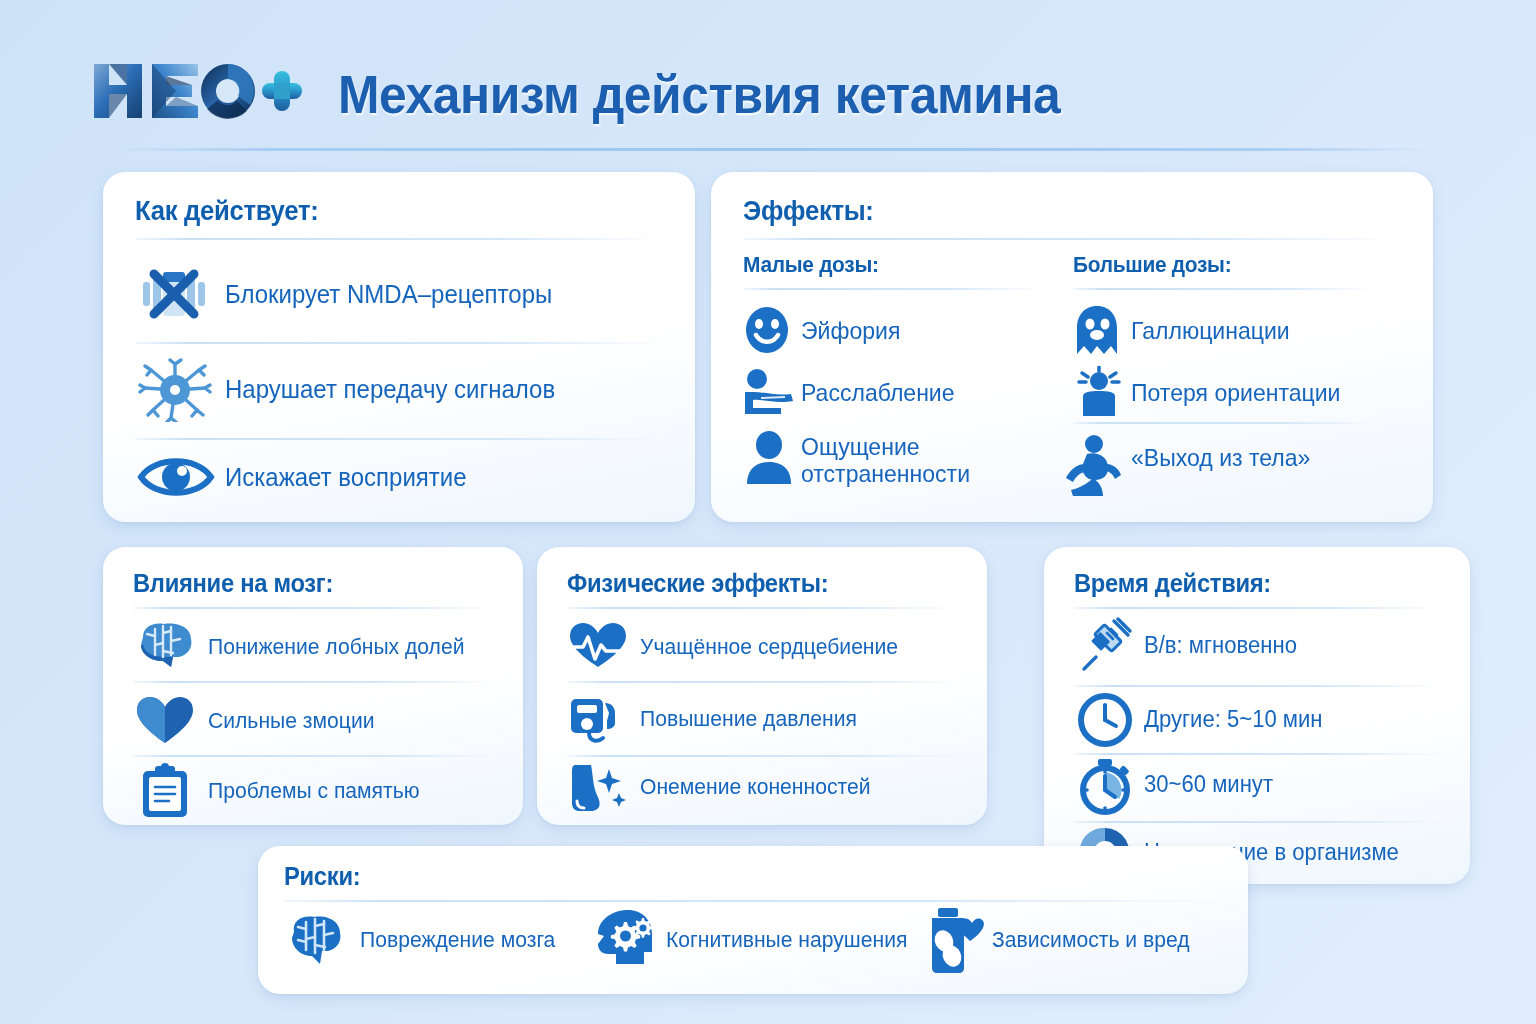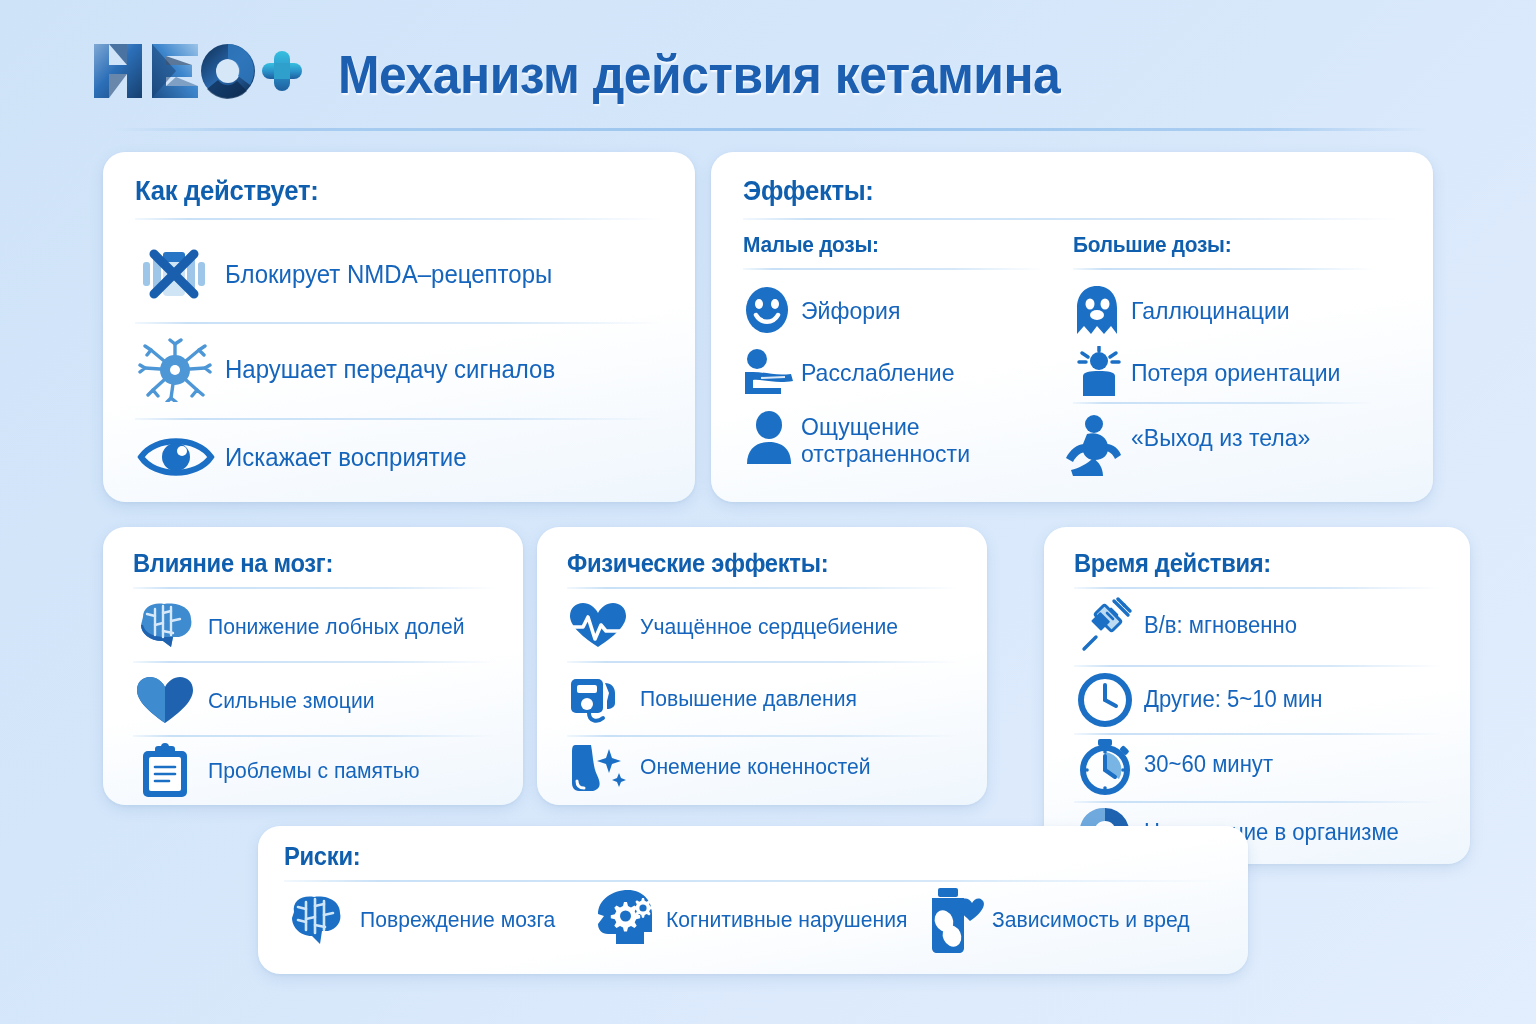--- a/index.html
+++ b/index.html
@@ -15,20 +15,21 @@
     font-family: "Liberation Sans", "DejaVu Sans", sans-serif;
     background: linear-gradient(135deg, #cfe3f8 0%, #d4e6fa 35%, #dceafc 70%, #e2eefd 100%);
     position: relative;
   }
 
   .page {
     position: absolute;
     inset: 0;
     width: 1536px;
     height: 744px;
+    margin-top: 20px;
   }
 
   
   .header {
     position: absolute;
     left: 0; top: 0;
     width: 1536px;
     height: 140px;
   }
 

